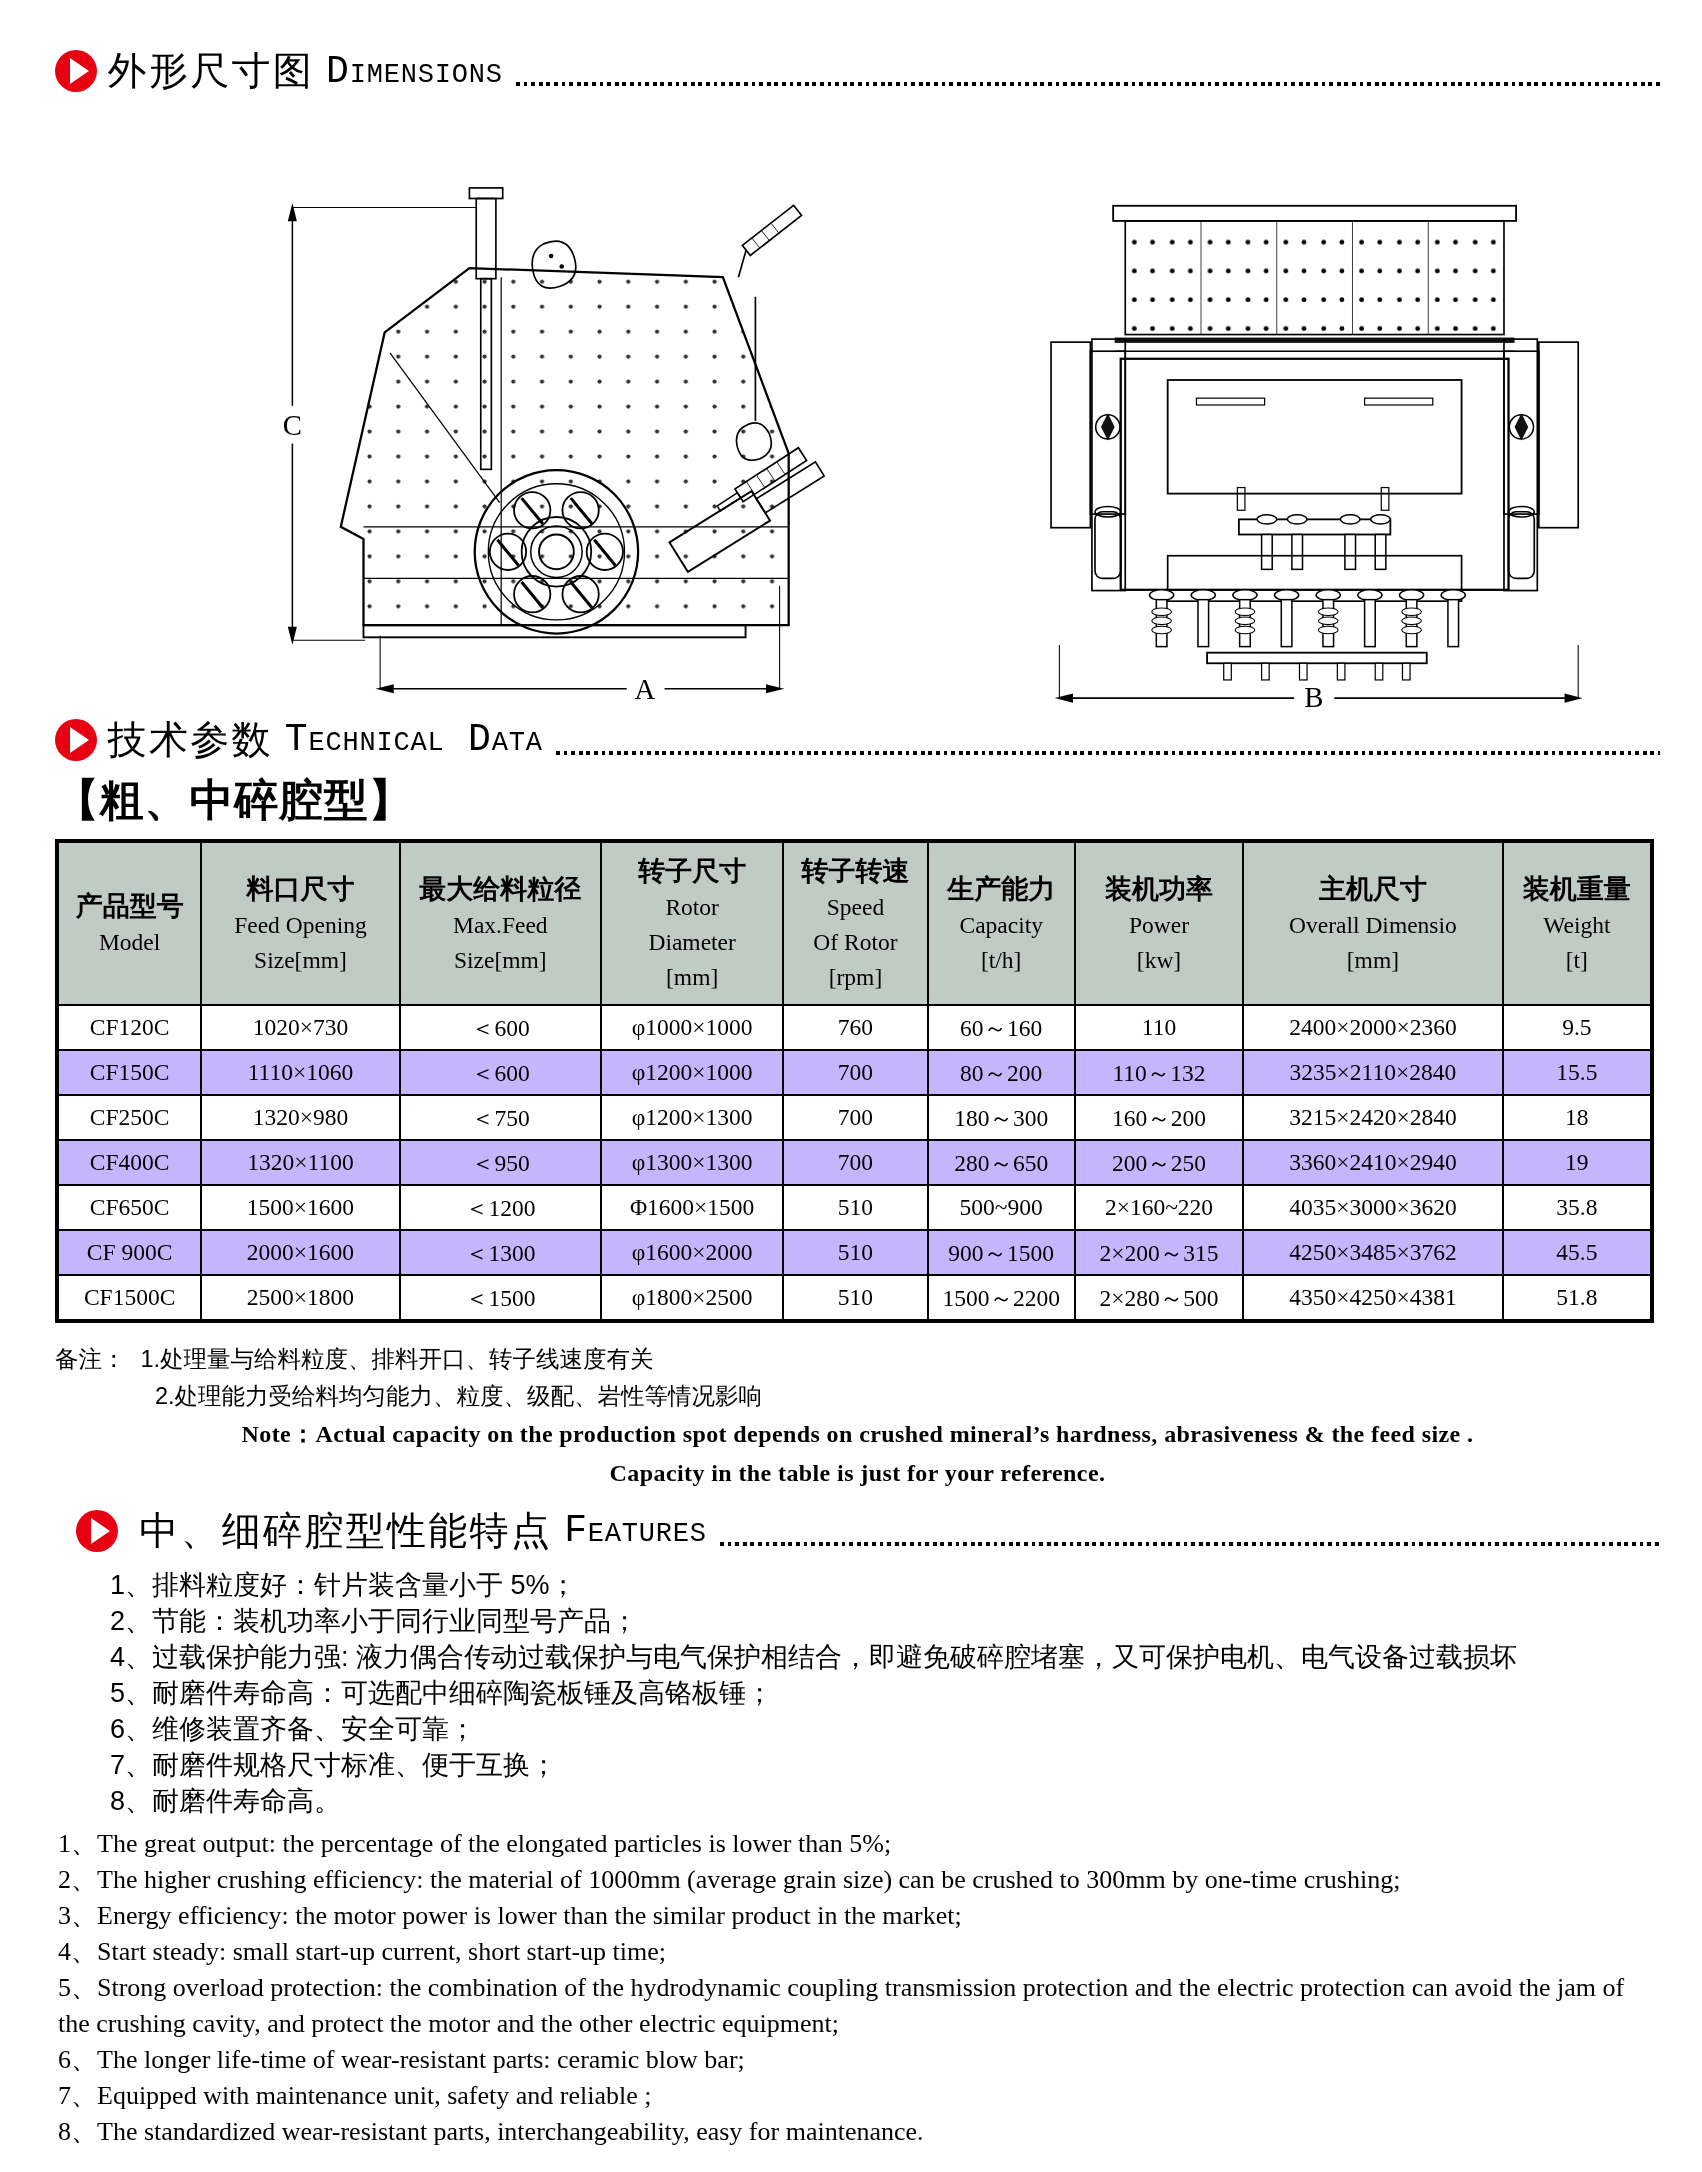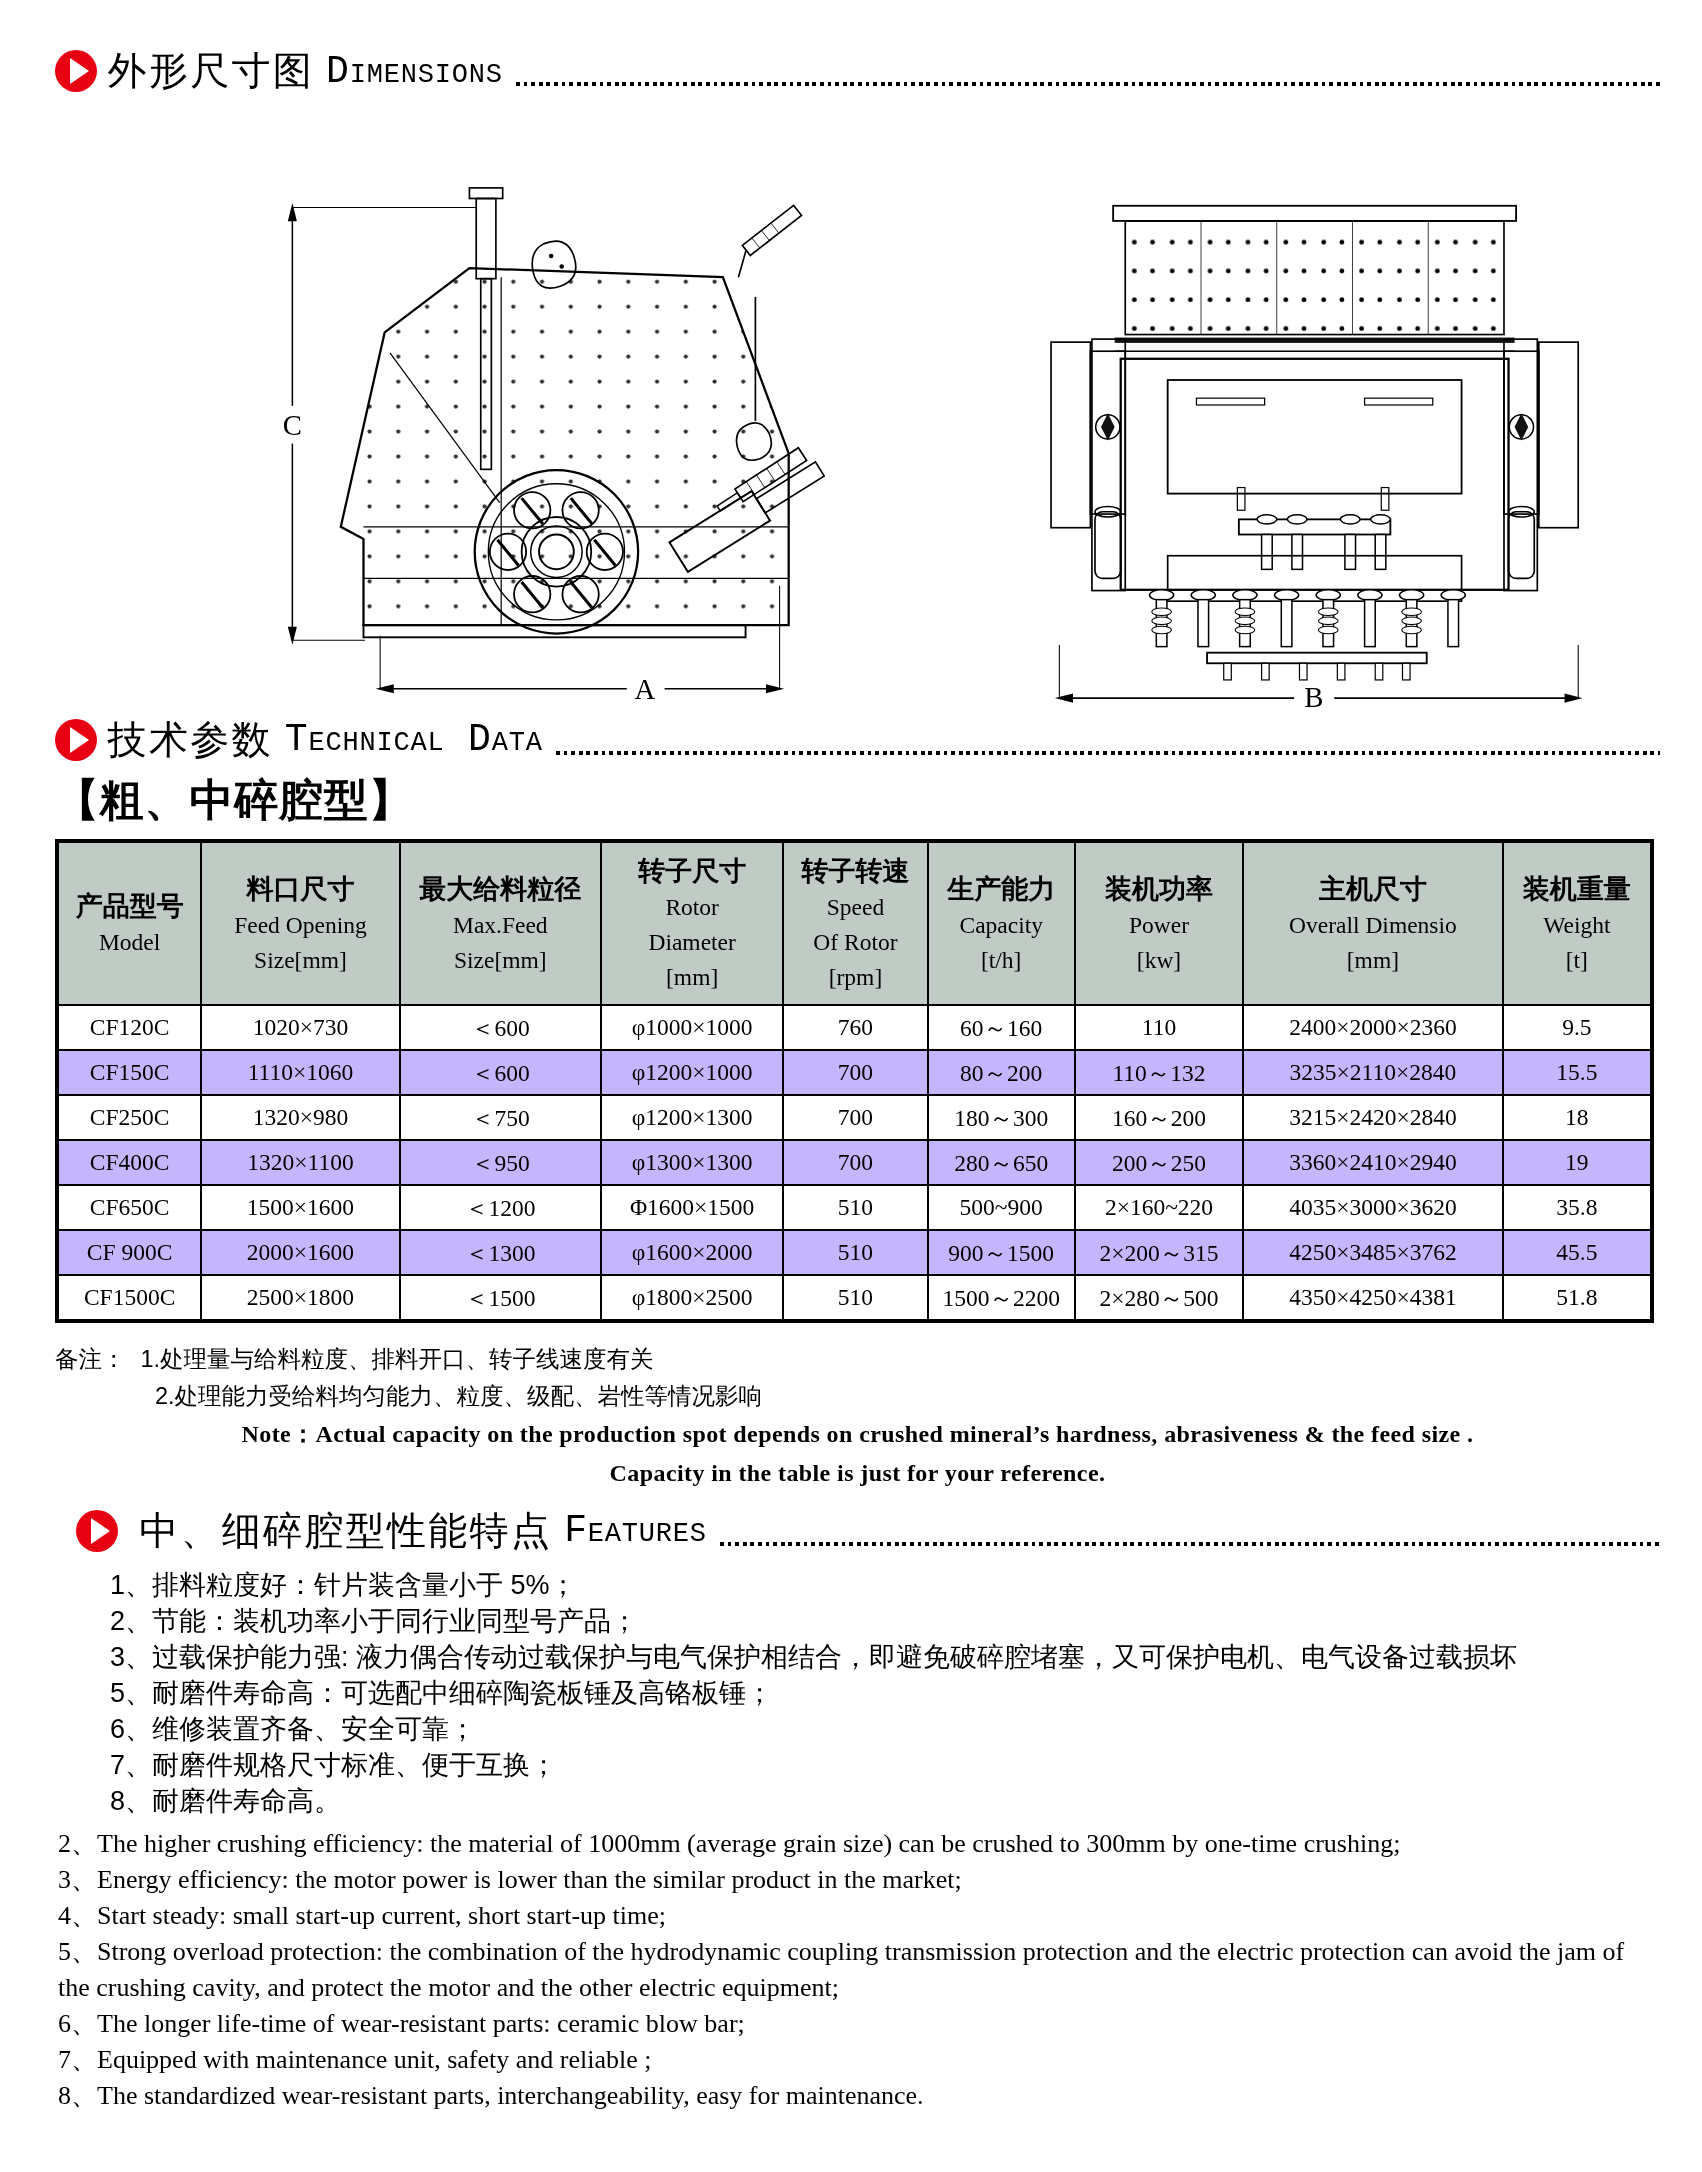--- a/index.html
+++ b/index.html
@@ -444,28 +444,29 @@
 <header class="sec-head features-head">
   <span class="play-icon"></span>
   <span class="zh" style="margin-left:10.6px;">中、细碎腔型性能特点</span>
   <span class="en">Features</span>
   <span class="leader"></span>
 </header>
 
 <div class="feat-zh">
   <div>1、排料粒度好：针片装含量小于 5%；</div>
   <div>2、节能：装机功率小于同行业同型号产品；</div>
-  <div>3、过载保护能力强: 液力偶合传动过载保护与电气保护相结合，即避免破碎腔堵塞，又可保护电机、电气设备过载损坏</div>
+  <div>4、过载保护能力强: 液力偶合传动过载保护与电气保护相结合，即避免破碎腔堵塞，又可保护电机、电气设备过载损坏</div>
   <div>5、耐磨件寿命高：可选配中细碎陶瓷板锤及高铬板锤；</div>
   <div>6、维修装置齐备、安全可靠；</div>
   <div>7、耐磨件规格尺寸标准、便于互换；</div>
   <div>8、耐磨件寿命高。</div>
 </div>
 
 <div class="feat-en">
+  <div>1、The great output: the percentage of the elongated particles is lower than 5%;</div>
   <div>2、The higher crushing efficiency: the material of 1000mm (average grain size) can be crushed to 300mm by one-time crushing;</div>
   <div>3、Energy efficiency: the motor power is lower than the similar product in the market;</div>
   <div>4、Start steady: small start-up current, short start-up time;</div>
   <div>5、Strong overload protection: the combination of the hydrodynamic coupling transmission protection and the electric protection can avoid the jam of the crushing cavity, and protect the motor and the other electric equipment;</div>
   <div>6、The longer life-time of wear-resistant parts: ceramic blow bar;</div>
   <div>7、Equipped with maintenance unit, safety and reliable ;</div>
   <div>8、The standardized wear-resistant parts, interchangeability, easy for maintenance.</div>
 </div>
 
 

